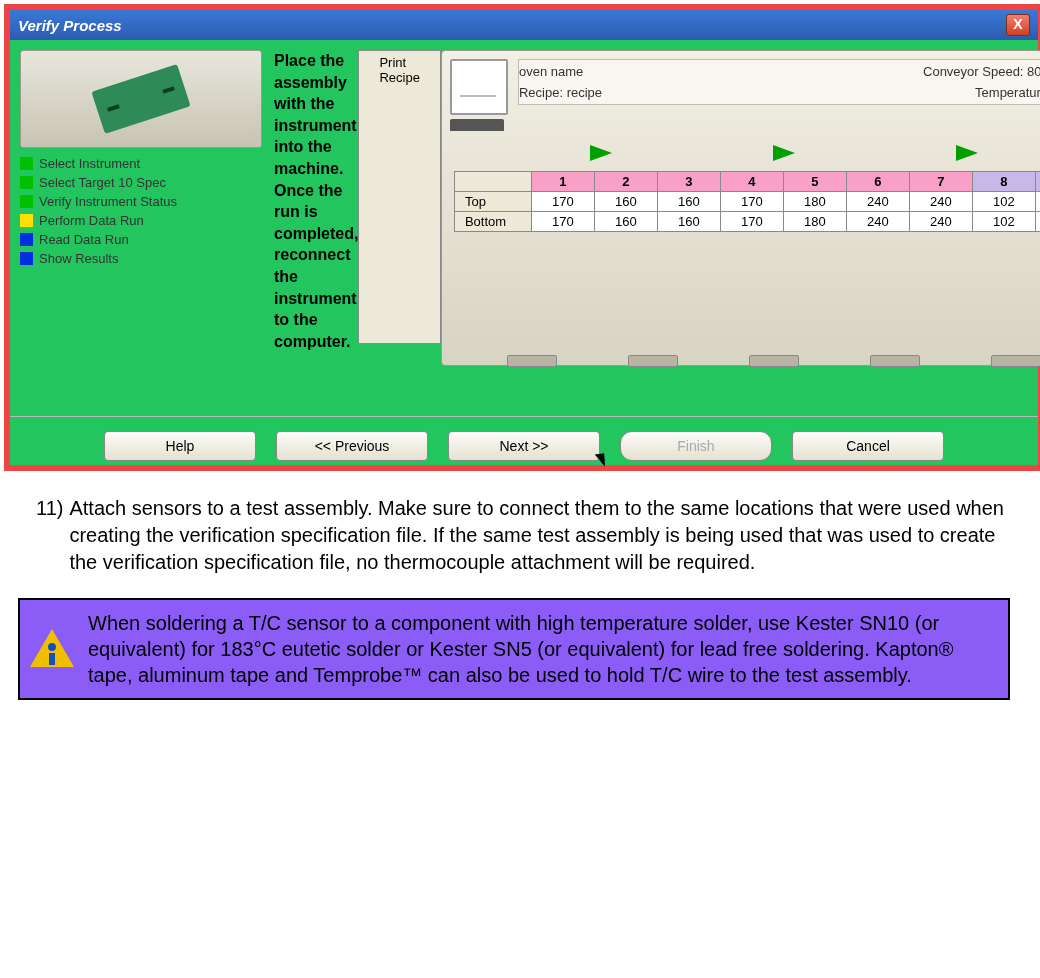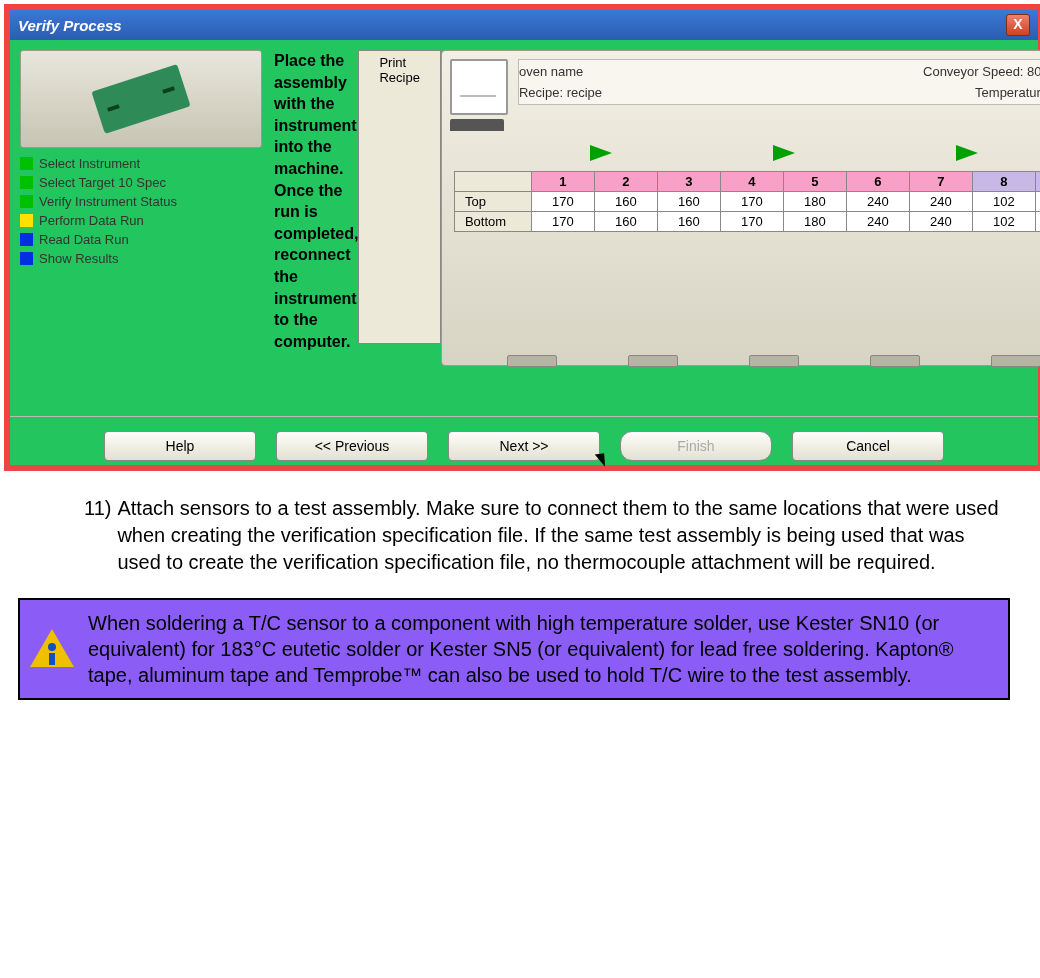--- a/index.html
+++ b/index.html
@@ -252,21 +252,21 @@
   .doc-area {
     padding: 20px 30px 10px 36px;
     font-family: Arial, sans-serif;
     font-size: 20px;
     line-height:1.35;
   }
   .doc-item {
     display:flex;
     gap:6px;
   }
-  .doc-num { flex-shrink:0;margin-left:48px; }
+  .doc-num { flex-shrink:0; }
   .info-box {
     margin: 12px 30px 10px 18px;
     border:2px solid #000;
     background:#8b5cf6;
     padding:10px 16px 10px 10px;
     display:flex;
     gap:14px;
     align-items:center;
     font-size:20px;
     line-height:1.3;

